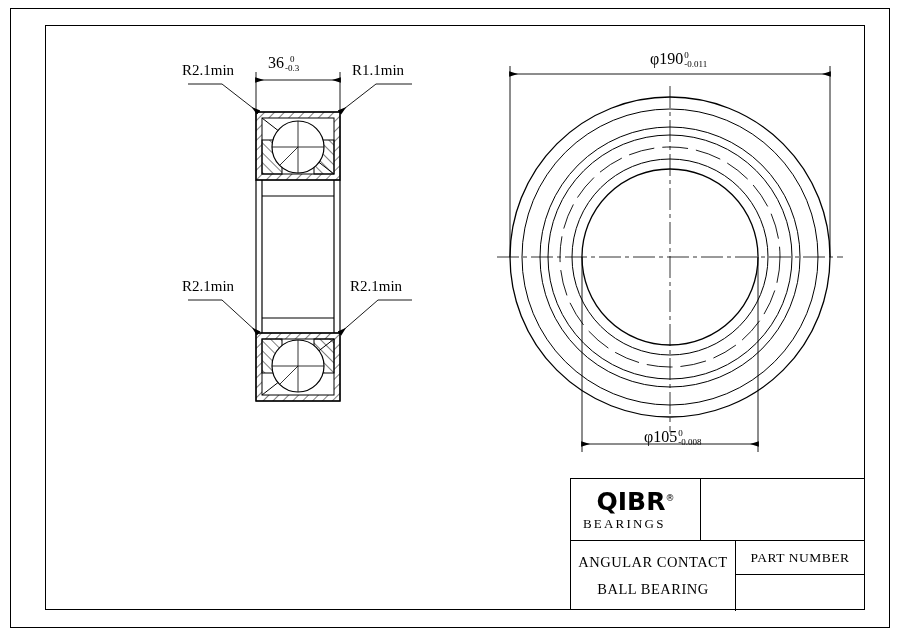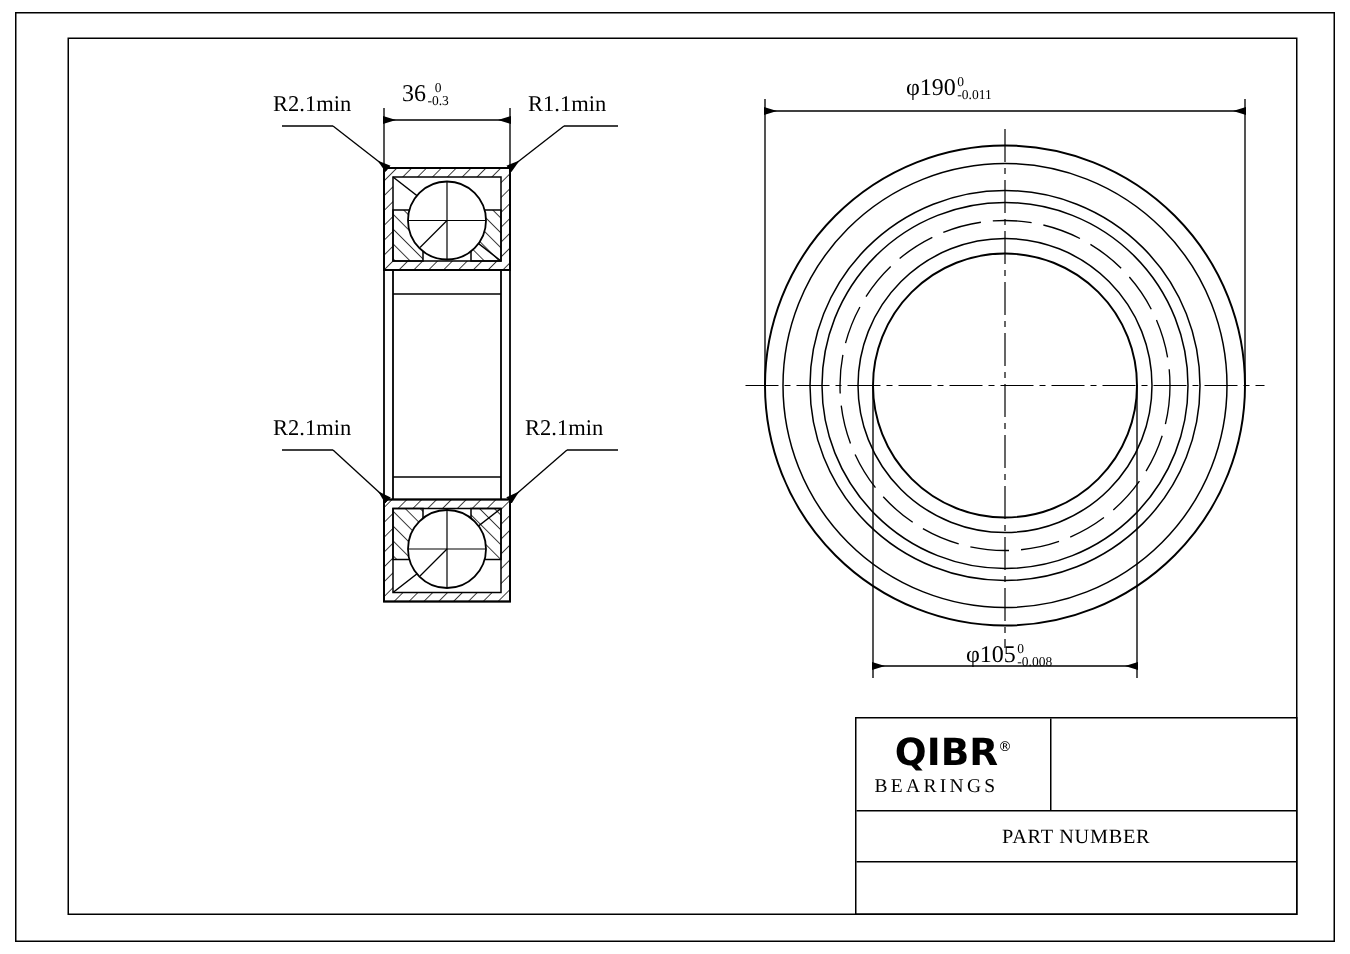--- a/index.html
+++ b/index.html
@@ -279,35 +279,39 @@
 
   <div class="lbl dim-main" style="left:268px; top:54px;text-align:center;">
     <span>36</span><span class="dim-tol"><span>0</span><span>-0.3</span></span>
   </div>
 
   <div class="lbl rmin" style="left:182px; top:62px;">R2.1min</div>
   <div class="lbl rmin" style="left:352px; top:62px;">R1.1min</div>
   <div class="lbl rmin" style="left:182px; top:278px;">R2.1min</div>
   <div class="lbl rmin" style="left:350px; top:278px;">R2.1min</div>
 
-  <div class="lbl dim-main" style="left:604px; top:50px;">
+  <div class="lbl dim-main" style="left:650px; top:50px;">
     <span>φ</span><span>190</span><span class="dim-tol"><span>0</span><span>-0.011</span></span>
   </div>
 
   <div class="lbl dim-main" style="left:616px; top:428px;margin-left:28px;">
     <span>φ</span><span>105</span><span class="dim-tol"><span>0</span><span>-0.008</span></span>
   </div>
 
   <div class="title-block">
     <div class="tb-top">
       <div class="tb-logo">
         <div class="logo-word"><span>QIBR</span><span class="logo-reg">®</span></div>
         <div class="logo-sub">BEARINGS</div>
       </div>
     </div>
     <div class="tb-bottom">
+      <div class="tb-desc">
+        <div>ANGULAR CONTACT</div>
+        <div>BALL BEARING</div>
+      </div>
       <div class="tb-part">
         <div class="tb-part-label">PART NUMBER</div>
       </div>
     </div>
   </div>
 
 </div>
 
 </body></html>

